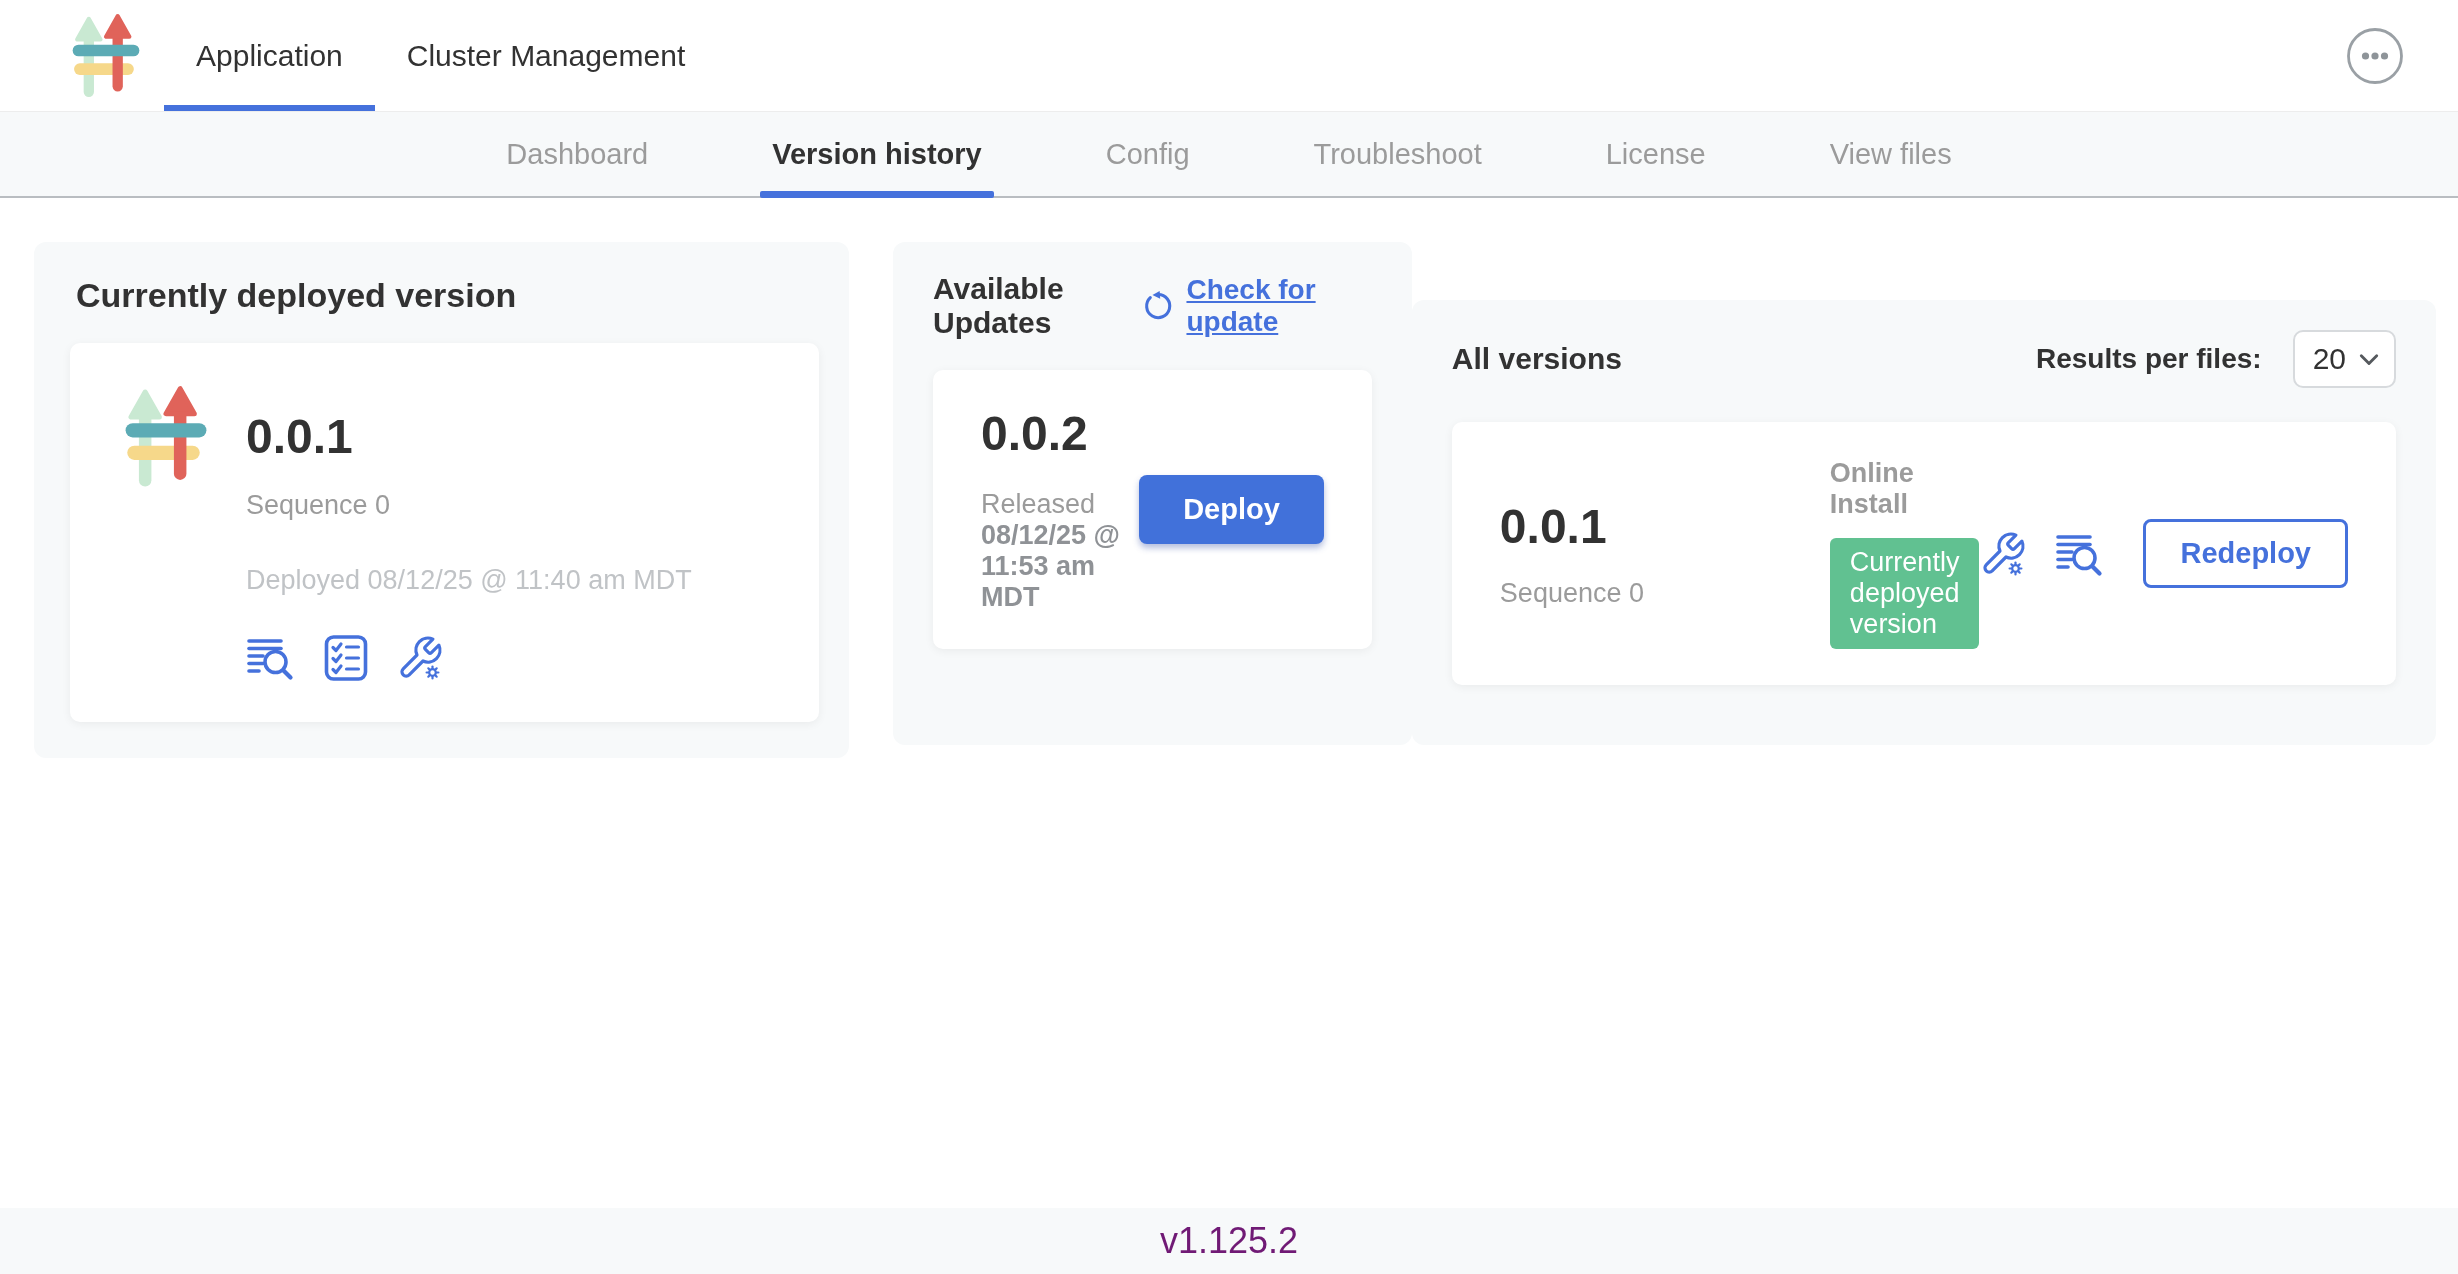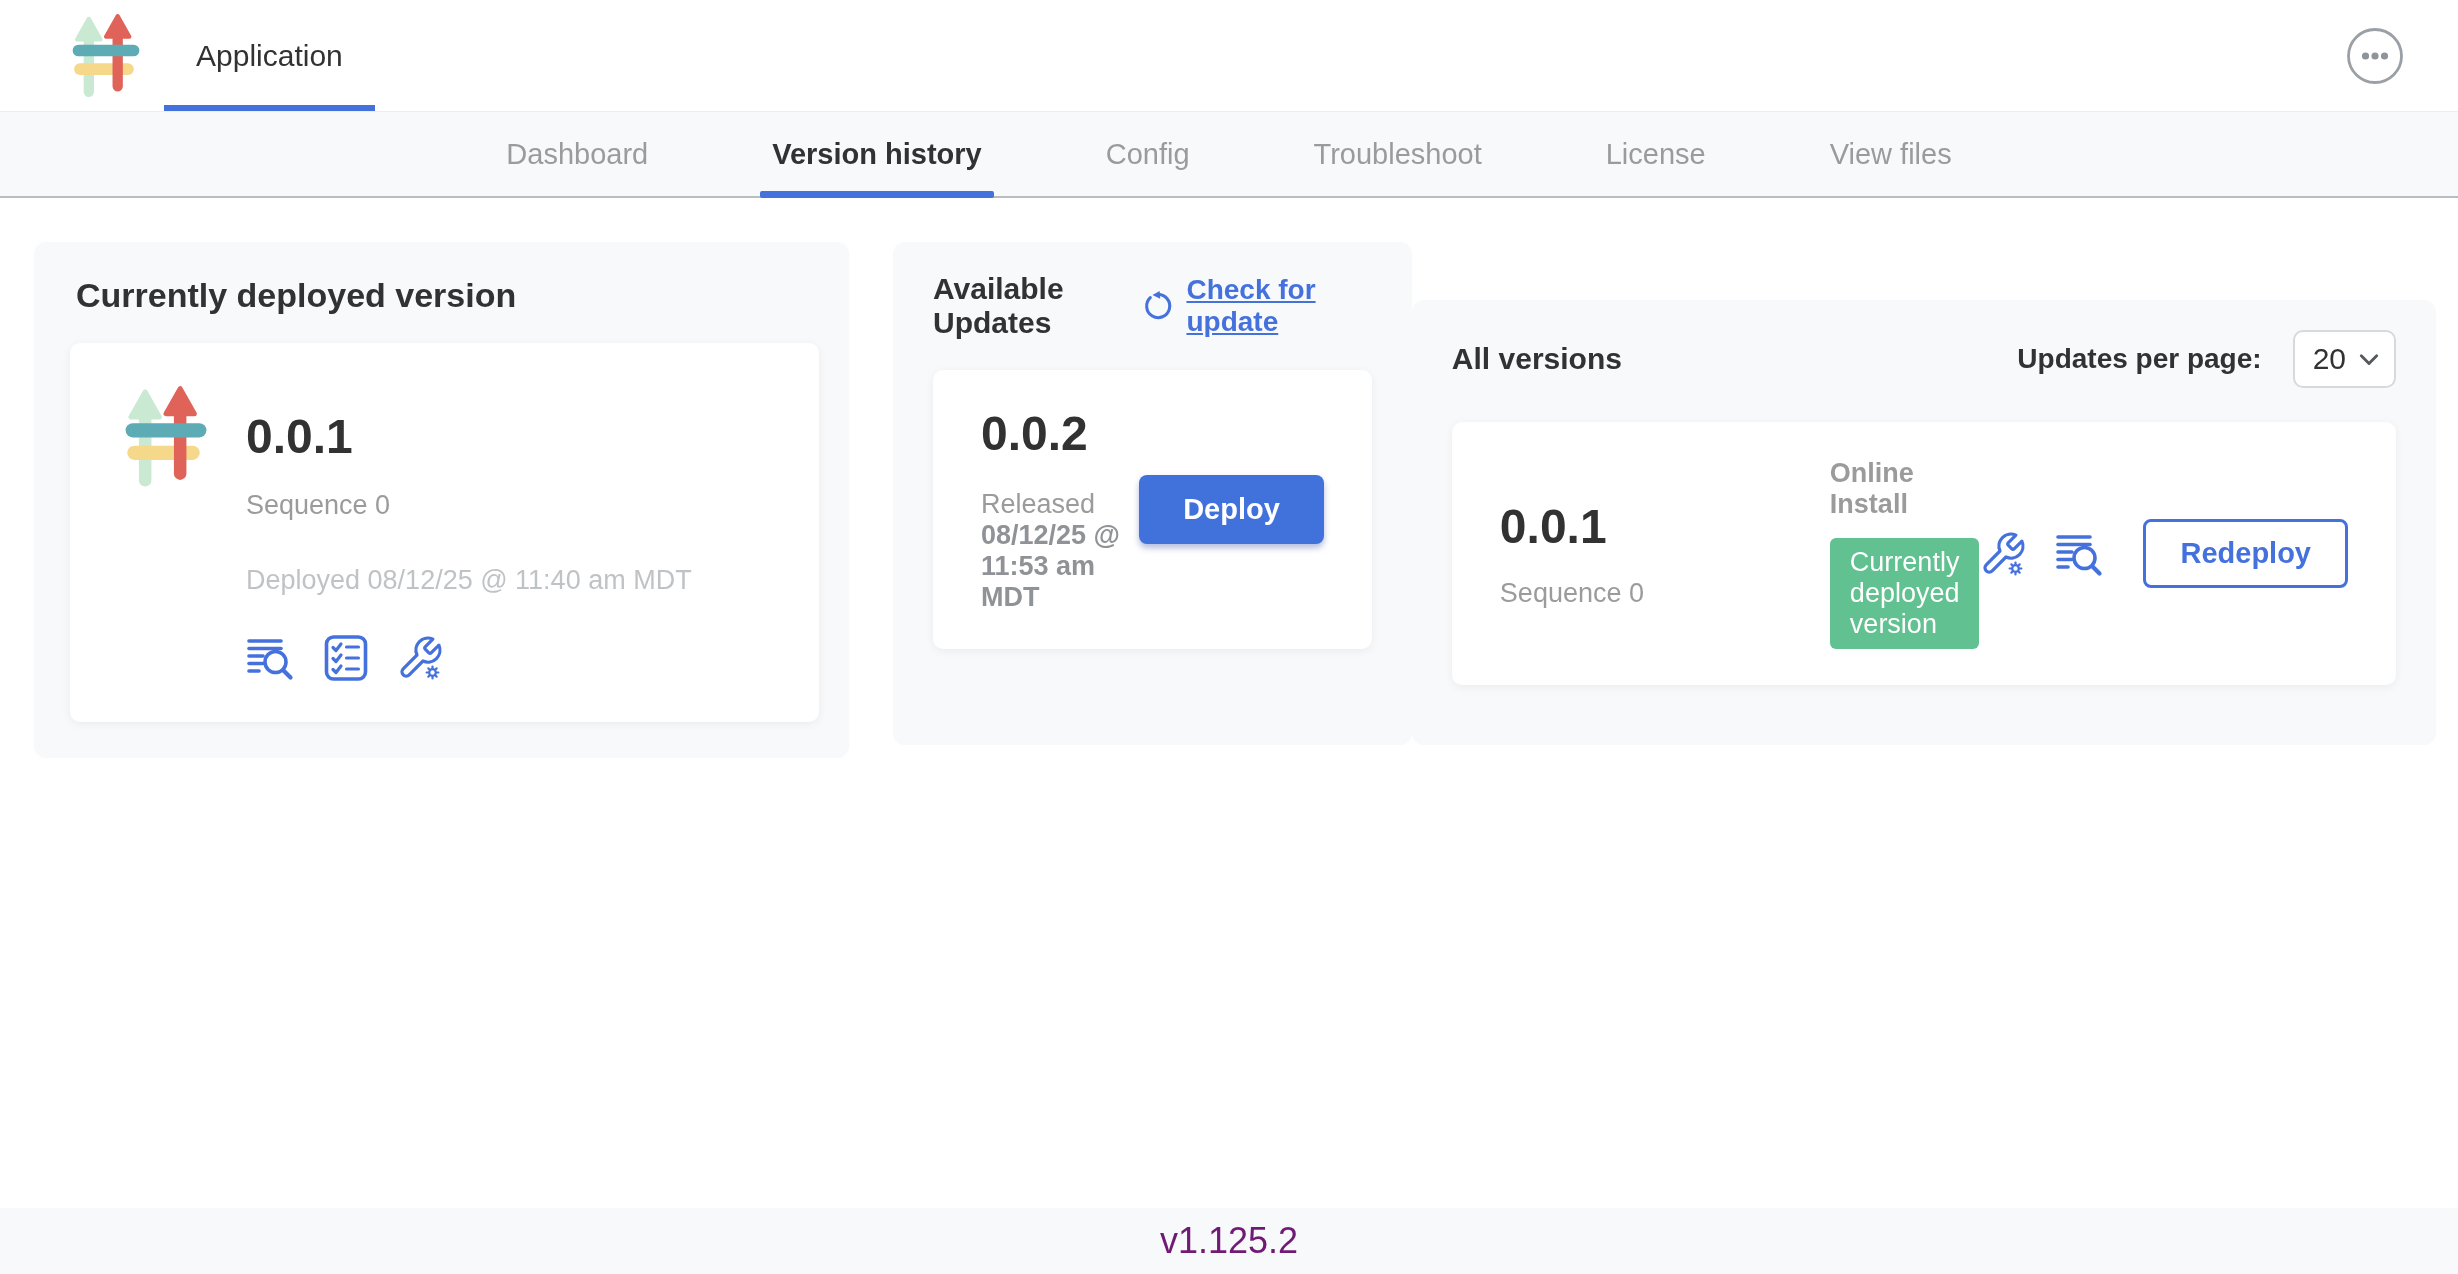--- a/index.html
+++ b/index.html
@@ -86,20 +86,23 @@
       <path d="M17.5 5 L9 20 H26 Z" fill="#c9e9d2" stroke="#c9e9d2" stroke-width="3" stroke-linejoin="round"></path>
       <line x1="11" y1="41.5" x2="46" y2="41.5" stroke="#f6d88a" stroke-width="8.5" stroke-linecap="round"></line>
       <line x1="38.5" y1="16" x2="38.5" y2="54" stroke="#e0635a" stroke-width="7.5" stroke-linecap="round"></line>
       <path d="M38.5 3 L30 18 H47 Z" fill="#e0635a" stroke="#e0635a" stroke-width="3" stroke-linejoin="round"></path>
       <line x1="10" y1="28" x2="50" y2="28" stroke="#5cabb5" stroke-width="8.5" stroke-linecap="round"></line>
     </svg>
   </div>
   <div class="top-tab active">
     <span>Application</span>
   </div>
+  <div class="top-tab">
+    <span>Cluster Management</span>
+  </div>
   <div class="spacer"></div>
   <div class="menu-btn">
     <svg width="58" height="58" viewBox="0 0 58 58">
       <circle cx="29" cy="29" r="26.5" fill="#fff" stroke="#9aa0a5" stroke-width="2.8"></circle>
       <circle cx="19.5" cy="29" r="3.6" fill="#8e9499"></circle>
       <circle cx="29" cy="29" r="3.6" fill="#8e9499"></circle>
       <circle cx="38.5" cy="29" r="3.6" fill="#8e9499"></circle>
     </svg>
   </div>
 </header>
@@ -212,21 +215,21 @@
         <span class="spacer" style="flex:1"></span>
         <button class="deploy-btn">Deploy</button>
       </div>
     </section>
 
     <section class="card versions-card">
       <div class="card-head">
         <span class="card-title">All versions</span>
         <span class="spacer"></span>
         <div class="rpp">
-          <span class="rpp-label">Updates per page:</span>
+          <span class="rpp-label">Results per files:</span>
           <div class="rpp-select">
             <span class="val">20</span>
             <svg width="22" height="16" viewBox="0 0 20 14">
               <polyline points="3,4 10,11 17,4" fill="none" stroke="#55595d" stroke-width="2.6" stroke-linecap="round" stroke-linejoin="round"></polyline>
             </svg>
           </div>
         </div>
       </div>
 
       <div class="inner-card version-row">

